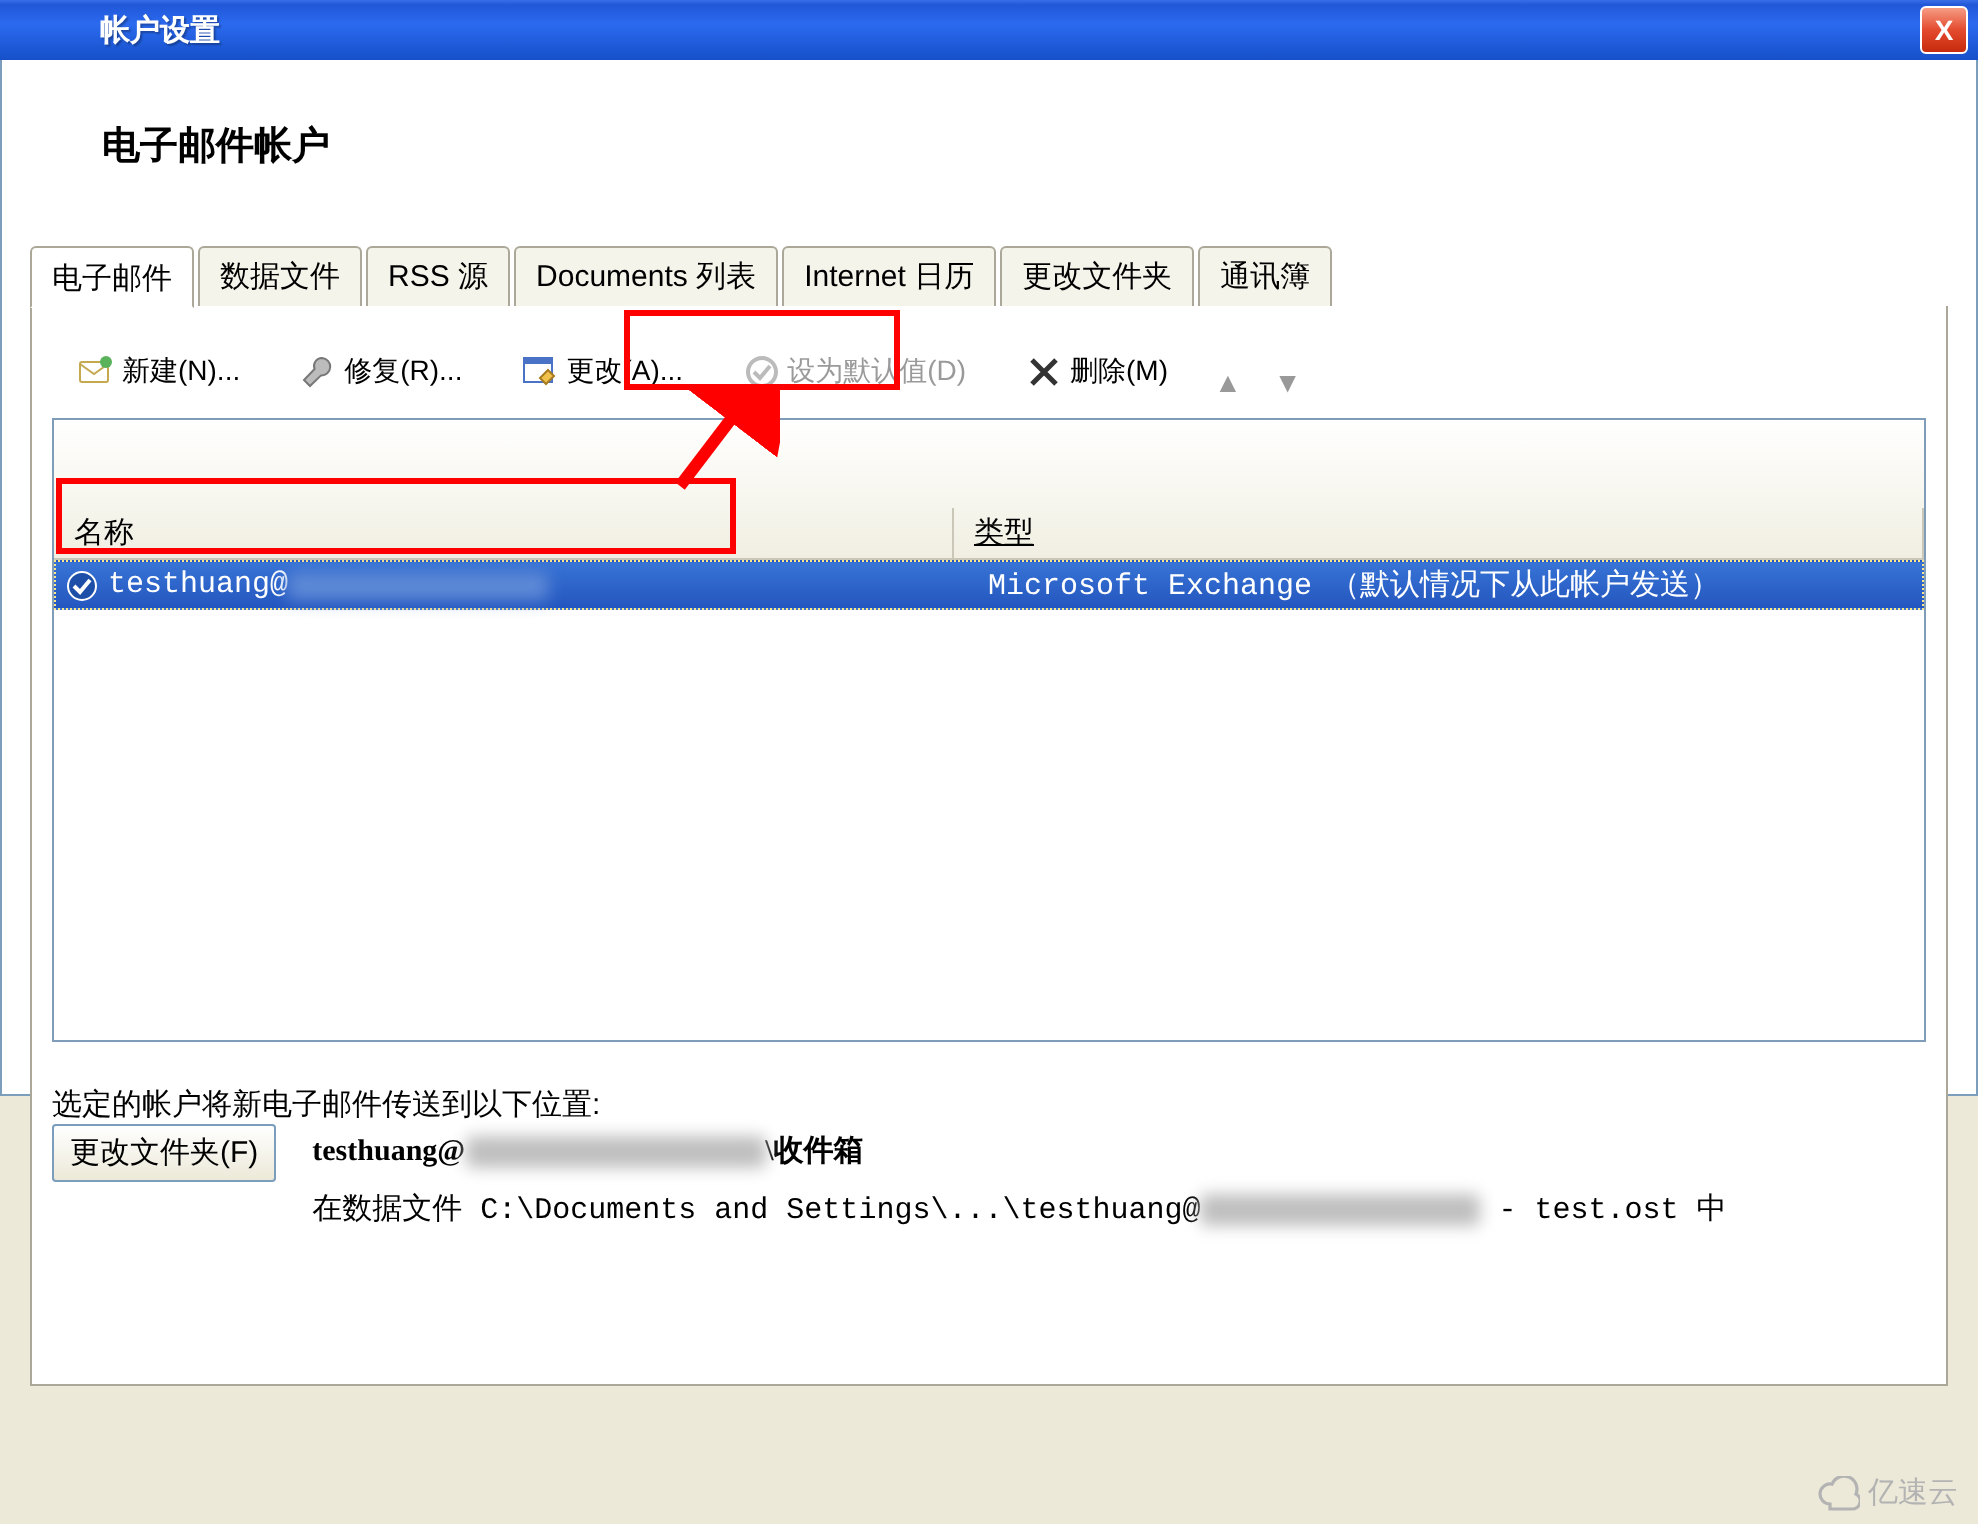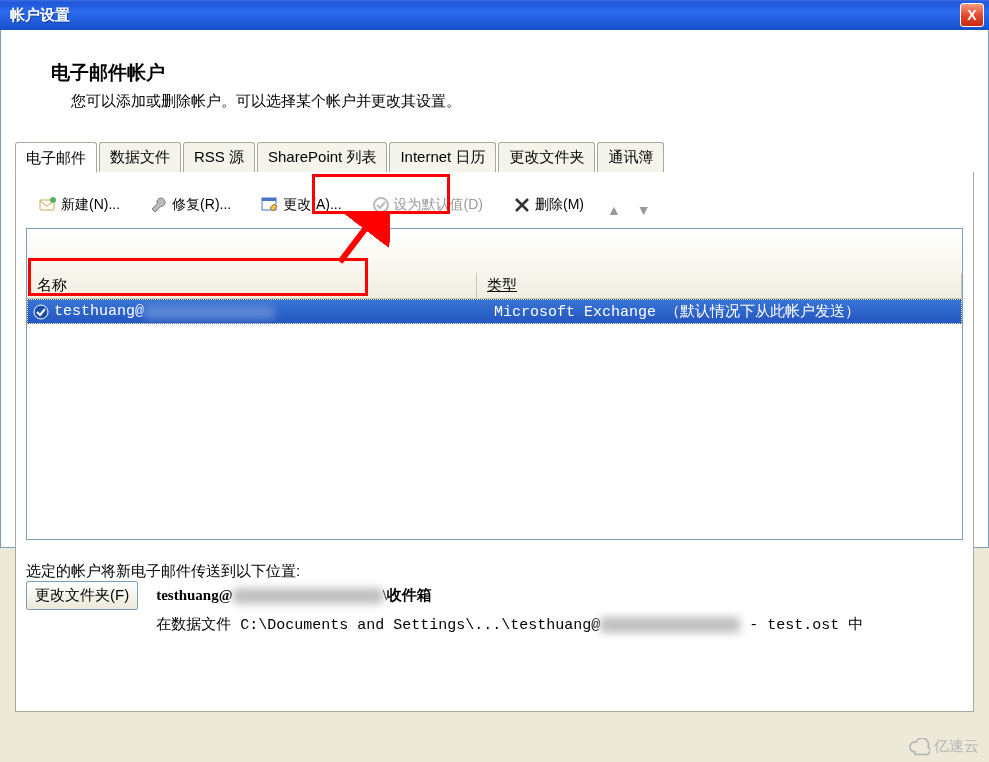--- a/index.html
+++ b/index.html
@@ -15,21 +15,21 @@
     .titlebar {
       background: linear-gradient(to bottom, #3a6ee7 0%, #2157d8 8%, #2b6aef 40%, #1650c9 100%);
       height: 30px;
       display: flex;
       align-items: center;
       justify-content: space-between;
       padding: 0 5px 0 10px;
       color: #fff;
       font-weight: bold;
     }
-    .titlebar-title { font-size: 15px; text-shadow: 1px 1px 1px rgba(0,0,0,0.3); }
+    .titlebar-title { font-size: 15px; text-shadow: 1px 1px 1px rgba(0,0,0,0.3); margin-left: 40px; }
     .close-btn {
       width: 24px; height: 24px;
       background: linear-gradient(to bottom, #f69d84, #e44a2e 50%, #c72b0e);
       border: 1px solid #fff;
       border-radius: 3px;
       color: #fff;
       font-weight: bold;
       display: flex; align-items: center; justify-content: center;
       cursor: pointer;
       font-size: 14px;
@@ -187,29 +187,28 @@
   <span class="titlebar-title">帐户设置</span>
   <div class="close-btn">
     <span>X</span>
   </div>
 </div>
 
 <div class="dialog-body">
 
   <div class="header-section">
     <div class="header-title">电子邮件帐户</div>
-    <div class="header-sub">您可以添加或删除帐户。可以选择某个帐户并更改其设置。</div>
   </div>
 
   <div class="tabs-container">
     <div class="tabs">
       <div class="tab active"><span>电子邮件</span></div>
       <div class="tab"><span>数据文件</span></div>
       <div class="tab"><span>RSS 源</span></div>
-      <div class="tab"><span>SharePoint 列表</span></div>
+      <div class="tab"><span>Documents 列表</span></div>
       <div class="tab"><span>Internet 日历</span></div>
       <div class="tab"><span>更改文件夹</span></div>
       <div class="tab"><span>通讯簿</span></div>
     </div>
 
     <div class="tab-panel" style="position:relative;">
 
       <div class="highlight-box" style="left:296px; top:2px; width:138px; height:40px;"></div>
       <div class="highlight-box" style="left:12px; top:86px; width:340px; height:38px;"></div>
       <svg class="red-arrow" style="left:314px; top:40px;" width="60" height="56">

